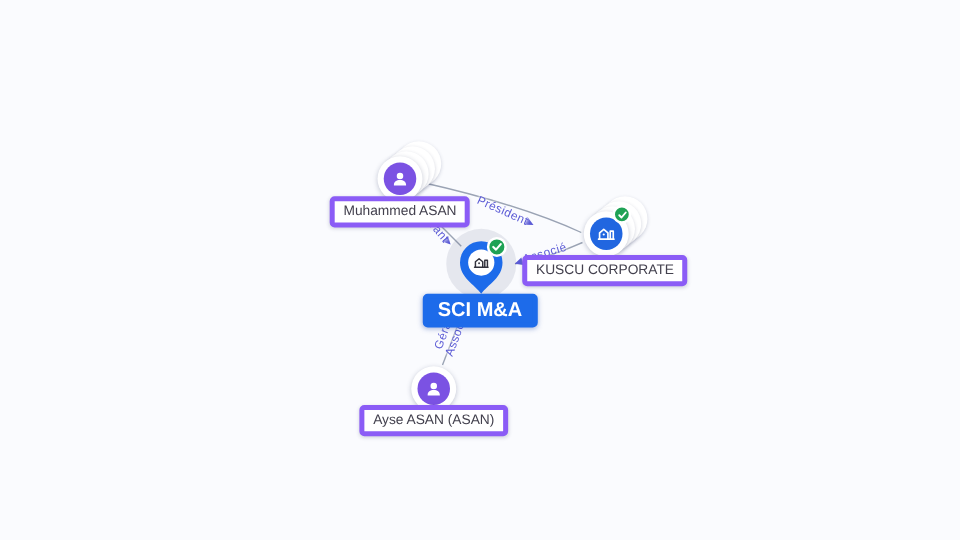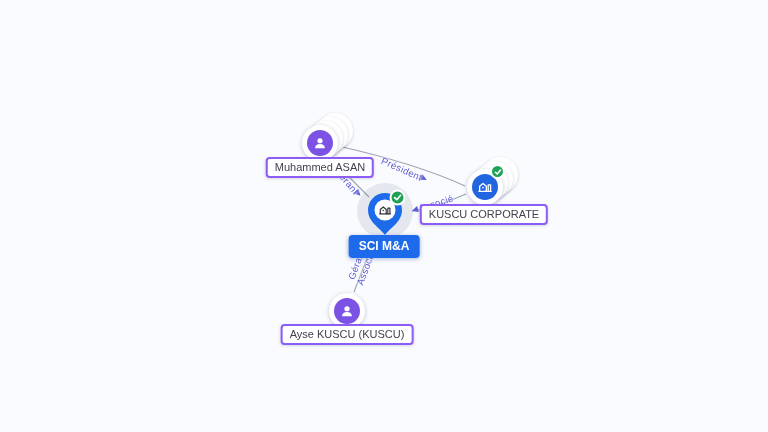--- a/index.html
+++ b/index.html
@@ -39,26 +39,26 @@
 
   .halo{position:absolute;width:56px;height:56px;left:-28px;top:-30px;border-radius:50%;
     background:rgba(95,102,128,0.13);}
   .pin-node{position:absolute;width:0;height:0;cursor:pointer;}
   .pin-node svg{position:absolute;left:-23px;top:-24px;}
 
   .node-label{
     position:absolute;transform:translateX(-50%);
     background:#fff;color:#43414e;font-size:11px;line-height:13px;
     padding:2px 7px;border-radius:4px;white-space:nowrap;
-    border:2px solid #8b5cf6;box-shadow:0 1px 3px rgba(40,50,90,.18);
+    border:4px solid #8b5cf6;box-shadow:0 1px 3px rgba(40,50,90,.18);
     cursor:pointer;
   }
   .node-label.selected{
     background:var(--selected-label-bg,#1d6bea);color:#fff;border-color:var(--selected-label-bg,#1d6bea);
-    font-weight:bold;font-size:12px;padding:3px 8px;
+    font-weight:bold;font-size:16px;padding:3px 8px;
     box-shadow:0 1px 4px rgba(20,60,160,.35);
   }
 </style>
 </head>
 <body>
 
 <div class="canvas">
 
   <svg class="edges" width="768" height="432" viewBox="0 0 768 432">
     <path class="edge-line" d="M 338 146 C 378 155, 428 169, 465 186"></path>
@@ -137,15 +137,15 @@
   <div class="node" style="left:347px;top:311px">
     <span class="disc">
       <span class="core person">
         <svg width="16" height="16" viewBox="0 0 24 24">
           <circle cx="12" cy="8.6" r="3.9" fill="#fff"></circle>
           <path d="M12 13.6c-4.3 0-7.3 2.5-7.3 5.6V20h14.6v-.8c0-3.1-3-5.6-7.3-5.6Z" fill="#fff"></path>
         </svg>
       </span>
     </span>
   </div>
-  <div class="node-label" style="left:347px;top:324px">Ayse KUSCU (KUSCU)</div>
+  <div class="node-label" style="left:347px;top:324px">Ayse ASAN (ASAN)</div>
 
 </div>
 
 </body></html>

